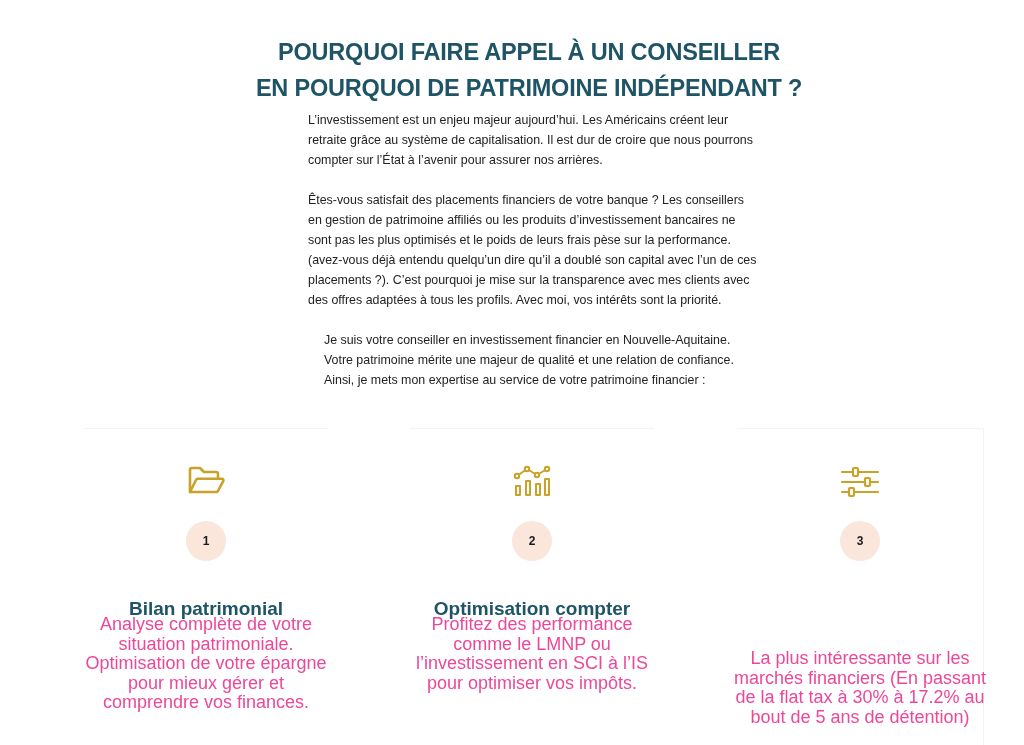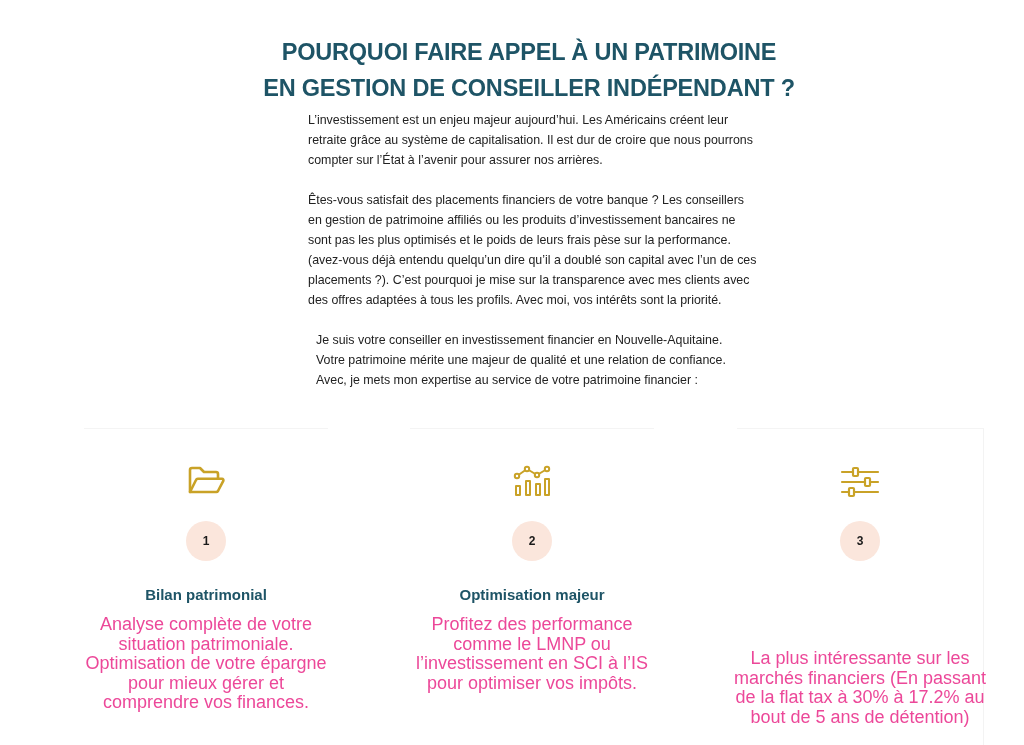--- a/index.html
+++ b/index.html
@@ -7,40 +7,40 @@
   .title { position:absolute; top:34px; left:0; width:1058px; text-align:center; color:#1e5466; font-weight:700; font-size:23.5px; line-height:36px; letter-spacing:-0.2px; margin:0; }
   .intro { position:absolute; left:308px; top:110px; width:450px; font-size:12.4px; line-height:20px; color:#222; }
   .intro p { margin:0 0 20px 0; }
   .card { position:absolute; top:428px; height:317px; text-align:center; border-top:1px solid #f4f4f4; }
   .card.c1 { left:84px; width:244px; }
   .card.c2 { left:410px; width:244px; }
   .card.c3 { left:737px; width:246px; border-right:1px solid #f3f3f3; }
   .icon { position:absolute; top:34px; left:50%; transform:translateX(-50%); width:40px; height:36px; }
   .icon svg { width:40px; height:36px; display:block; }
   .num { position:absolute; top:92px; left:50%; transform:translateX(-50%); width:40px; height:40px; border-radius:50%; background:#fbe6dc; font-weight:700; font-size:12px; line-height:40px; color:#1a1a1a; }
-  .card h3 { position:absolute; top:154px; left:-10px; right:-10px; margin:0; color:#1e5466; font-size:15px; font-weight:700; line-height:24.5px; }
+  .card h3 { position:absolute; top:154px; left:-10px; right:-10px; margin:14px; color:#1e5466; font-size:19px; font-weight:700; line-height:24.5px; }
   .card .desc { position:absolute; left:-6px; right:-6px; margin:0; font-size:18px; line-height:19.6px; color:#ec4899; }
   .c1 .desc, .c2 .desc { top:186px; }
   .c3 .desc { top:220px; }
 </style>
 </head>
 <body>
 
 <h2 class="title">
-  <span>POURQUOI FAIRE APPEL À UN PATRIMOINE</span><br>
-  <span>EN GESTION DE CONSEILLER INDÉPENDANT ?</span>
+  <span>POURQUOI FAIRE APPEL À UN CONSEILLER</span><br>
+  <span>EN POURQUOI DE PATRIMOINE INDÉPENDANT ?</span>
 </h2>
 
 <div class="intro">
   <p>L’investissement est un enjeu majeur aujourd’hui. Les Américains créent leur retraite grâce au système de capitalisation. Il est dur de croire que nous pourrons compter sur l’État à l’avenir pour assurer nos arrières.</p>
   <p>Êtes-vous satisfait des placements financiers de votre banque ? Les conseillers en gestion de patrimoine affiliés ou les produits d’investissement bancaires ne sont pas les plus optimisés et le poids de leurs frais pèse sur la performance. (avez-vous déjà entendu quelqu’un dire qu’il a doublé son capital avec l’un de ces placements ?). C’est pourquoi je mise sur la transparence avec mes clients avec des offres adaptées à tous les profils. Avec moi, vos intérêts sont la priorité.</p>
-  <p style="margin:8px">
+  <p style="margin:16px">
     <span>Je suis votre conseiller en investissement financier en Nouvelle-Aquitaine.</span><br>
     <span>Votre patrimoine mérite une majeur de qualité et une relation de confiance.</span><br>
-    <span>Avec, je mets mon expertise au service de votre patrimoine financier :</span>
+    <span>Ainsi, je mets mon expertise au service de votre patrimoine financier :</span>
   </p>
 </div>
 
 <div class="card c1">
   <div class="icon">
     <svg viewBox="0 0 40 36" fill="none" stroke="#c9a227" stroke-width="2.6" stroke-linejoin="round" stroke-linecap="round">
       <path d="M4 29 V7 a2 2 0 0 1 2-2 h8 l4 4 h12 a2 2 0 0 1 2 2 v4"></path>
       <path d="M4 29 l6-12 a2 2 0 0 1 1.8-1.2 H36 a1.5 1.5 0 0 1 1.3 2.1 L32 28 a2 2 0 0 1-1.8 1 H4 z"></path>
     </svg>
   </div>
@@ -57,21 +57,21 @@
       <rect x="24" y="21" width="4" height="11"></rect>
       <rect x="34" y="16" width="4" height="16" transform="translate(-1 0)"></rect>
       <polyline points="5,13 15,6 25,12 35,6"></polyline>
       <circle cx="5" cy="13" r="2.2" fill="#fff"></circle>
       <circle cx="15" cy="6" r="2.2" fill="#fff"></circle>
       <circle cx="25" cy="12" r="2.2" fill="#fff"></circle>
       <circle cx="35" cy="6" r="2.2" fill="#fff"></circle>
     </svg>
   </div>
   <div class="num">2</div>
-  <h3>Optimisation majeur</h3>
+  <h3>Optimisation compter</h3>
   <p class="desc">Profitez des performance comme le LMNP ou l’investissement en SCI à l’IS pour optimiser vos impôts.</p>
 </div>
 
 <div class="card c3">
   <div class="icon">
     <svg viewBox="0 0 40 36" fill="none" stroke="#c9a227" stroke-width="2.2" stroke-linecap="round">
       <line x1="2" y1="9" x2="38" y2="9"></line>
       <line x1="2" y1="19" x2="38" y2="19"></line>
       <line x1="2" y1="29" x2="38" y2="29"></line>
       <rect x="13" y="5" width="5" height="8" rx="1" fill="#fff"></rect>

